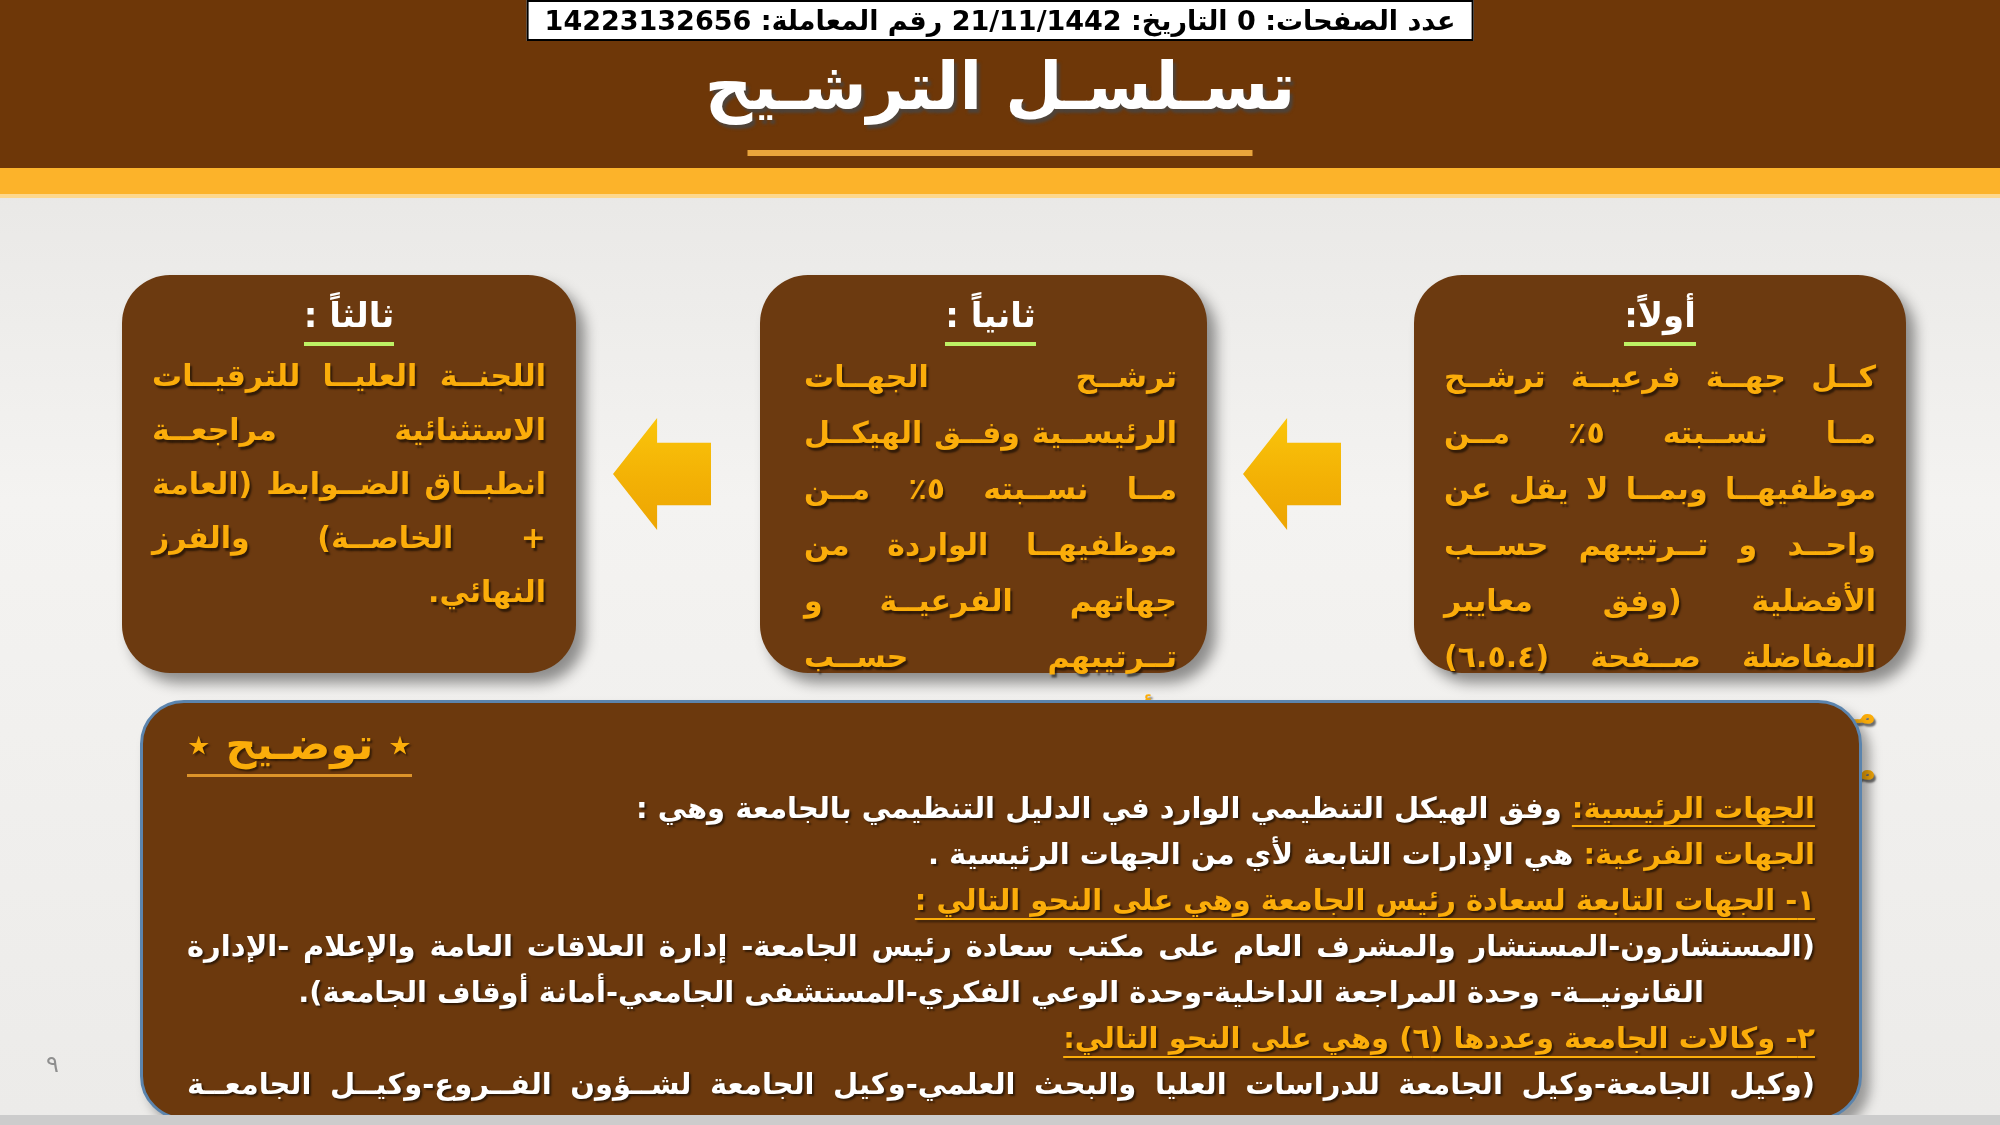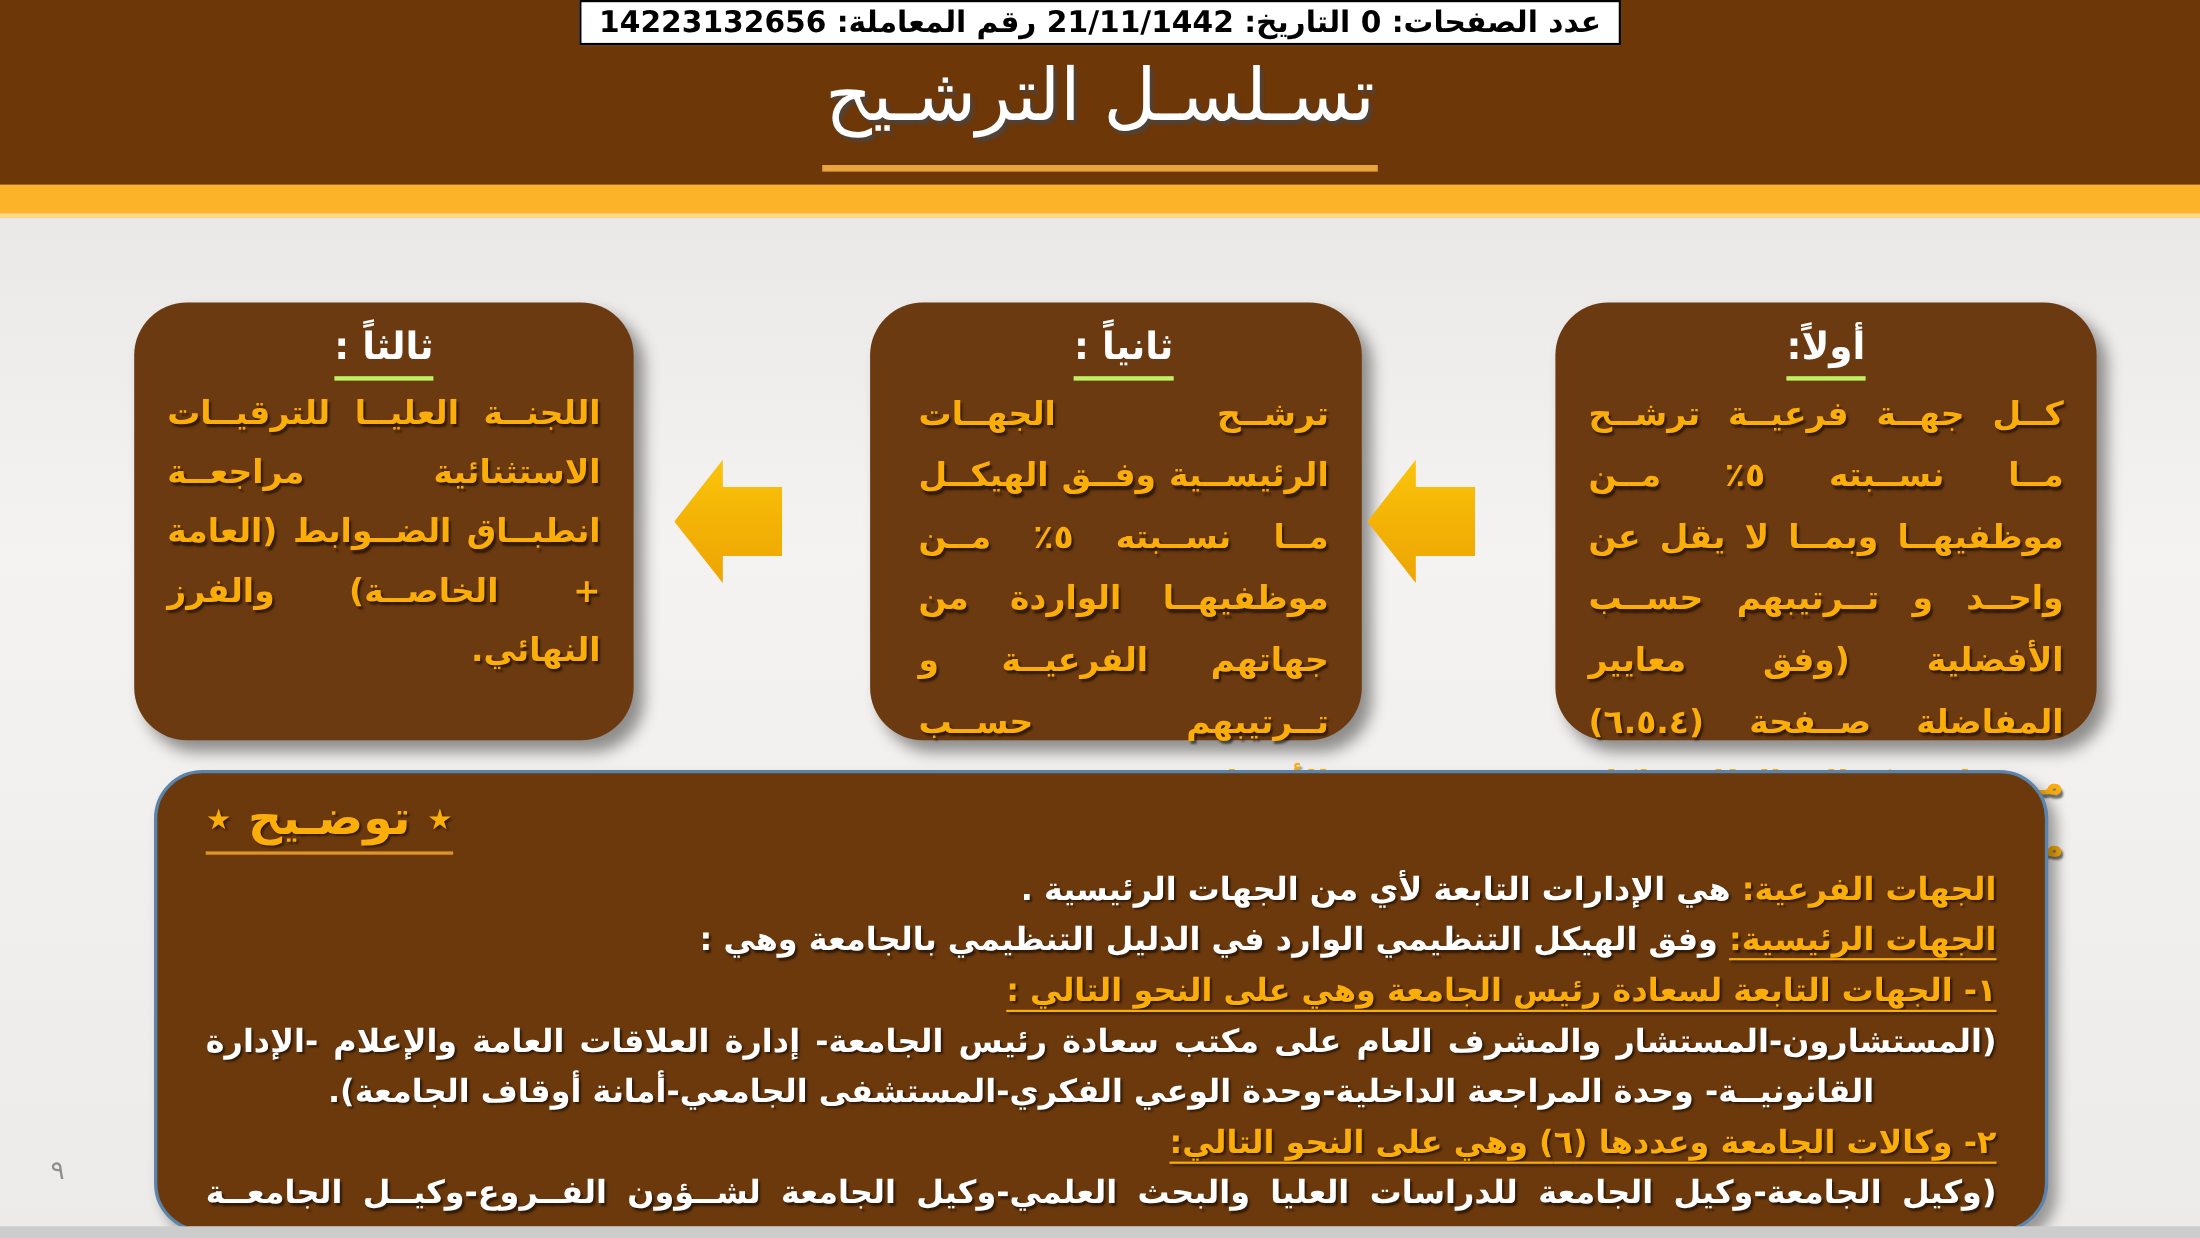--- a/index.html
+++ b/index.html
@@ -10,21 +10,21 @@
   }
   
   .header{position:absolute;top:0;left:0;width:100%;height:168px;background:#6E3708;}
   .meta-box{
     position:absolute;top:0;left:50%;transform:translateX(-50%);
     background:#FFFFFF;border:2px solid #000;padding:3px 16px;
     font-size:27px;font-weight:600;color:#000;direction:rtl;white-space:nowrap;
   }
   .page-title{
     position:absolute;top:48px;left:0;width:100%;text-align:center;
-    font-size:66px;font-weight:normal;color:#FFFFFF;letter-spacing:1px;
+    font-size:66px;font-weight:bold;color:#FFFFFF;letter-spacing:1px;
     text-shadow:3px 4px 3px rgba(70,70,70,0.8);direction:rtl;
   }
   .title-underline{
     position:absolute;top:150px;left:50%;transform:translateX(-50%);
     width:505px;height:6px;background:#E9A53C;
   }
   .logo{position:absolute;top:8px;right:42px;width:240px;text-align:center;color:#FFFFFF;}
   .logo svg{display:block;margin:0 auto;}
   .logo-ar{font-size:19px;font-weight:bold;direction:rtl;margin-top:2px;line-height:22px;}
   .logo-en{font-size:12px;line-height:15px;}
@@ -35,21 +35,21 @@
     border-bottom:4px solid #FDD88D;
   }
   
   .step-box{
     position:absolute;top:275px;height:398px;box-sizing:border-box;
     background:#6C3A10;border-radius:48px;
     box-shadow:9px 10px 14px rgba(0,0,0,0.42);
     padding:16px 30px;direction:rtl;
   }
   .box-first{left:1390px;width:492px;margin-left:24px;}
-  .box-second{left:791px;width:447px;padding-left:44px;}
+  .box-second{left:760px;width:447px;padding-left:44px;}
   .box-third{left:122px;width:454px;}
   .step-heading{text-align:center;font-size:34px;font-weight:bold;color:#FFFFFF;margin:4px 0 14px;}
   .step-heading .hl{border-bottom:4px solid #bef264;padding-bottom:7px;}
   .step-body{
     font-size:30px;font-weight:bold;color:#FBAD0A;line-height:56px;
     text-align:justify;text-shadow:2px 3px 2px rgba(0,0,0,0.55);
   }
   .box-third .step-body{line-height:54px;}
   
   .arrow{
@@ -107,25 +107,25 @@
     <div class="step-body">اللجنــة العليــا للترقيــات الاستثنائية مراجعــة انطبــاق الضــوابط (العامة + الخاصــة) والفرز النهائي.</div>
   </div>
 
   <div class="arrow arrow-1"></div>
   <div class="arrow arrow-2"></div>
 
   <div class="clarify-box">
     <div class="clarify-heading"><span class="hl">٭ توضـيح ٭</span></div>
 
     <div class="c-line c-single">
-      <span class="c-label">الجهات الفرعية:</span><span> هي الإدارات التابعة لأي من الجهات الرئيسية .</span>
+      <span class="c-label u">الجهات الرئيسية:</span><span> وفق الهيكل التنظيمي الوارد في الدليل التنظيمي بالجامعة وهي :</span>
     </div>
 
     <div class="c-line c-single">
-      <span class="c-label u">الجهات الرئيسية:</span><span> وفق الهيكل التنظيمي الوارد في الدليل التنظيمي بالجامعة وهي :</span>
+      <span class="c-label">الجهات الفرعية:</span><span> هي الإدارات التابعة لأي من الجهات الرئيسية .</span>
     </div>
 
     <div class="c-line c-single">
       <span class="c-h">١- الجهات التابعة لسعادة رئيس الجامعة وهي على النحو التالي :</span>
     </div>
     <div class="c-line c-body">(المستشارون-المستشار والمشرف العام على مكتب سعادة رئيس الجامعة- إدارة العلاقات العامة والإعلام -الإدارة القانونيــة- وحدة المراجعة الداخلية-وحدة الوعي الفكري-المستشفى الجامعي-أمانة أوقاف الجامعة).</div>
 
     <div class="c-line c-single">
       <span class="c-h">٢- وكالات الجامعة وعددها (٦) وهي على النحو التالي:</span>
     </div>

